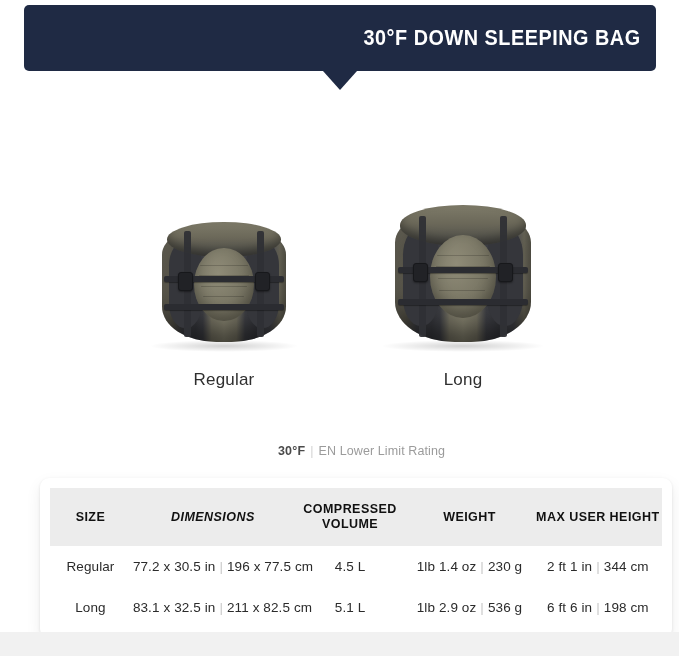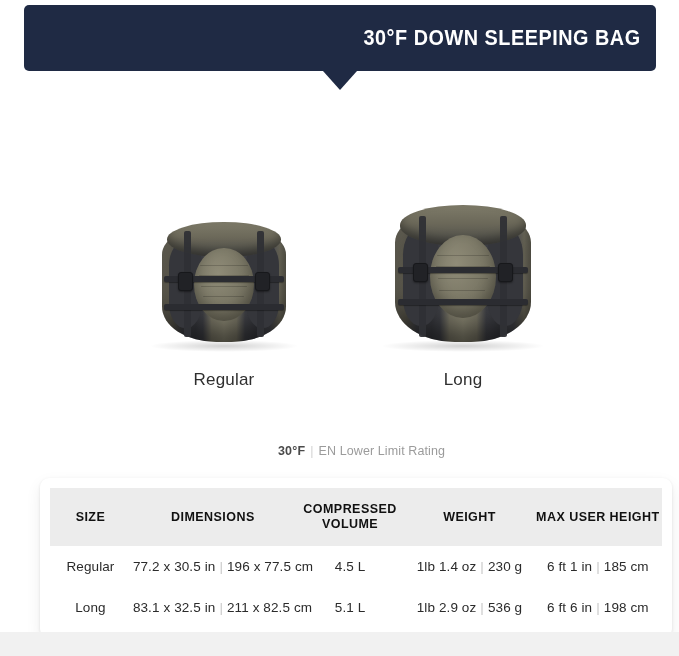--- a/index.html
+++ b/index.html
@@ -279,21 +279,21 @@
   table.spec tbody td {
     font-size: 13.5px;
     color: #2b2b2b;
     text-align: center;
     padding: 13px 2px;
     font-family: "Liberation Sans Narrow", "Liberation Sans", sans-serif;
     letter-spacing: 0.1px;
     white-space: nowrap;
   }
   .col-size   { width: 13%; }
-  .col-dim    { width: 27%; }
+  .col-dim    { width: 27%; font-style: italic; }
   .col-vol    { width: 18%; }
   .col-weight { width: 21%; }
   .col-height { width: 21%; }
 
   .pipe {
     color: #c9c9c9;
     padding: 0 4px;
   }
 
   
@@ -386,21 +386,21 @@
           <th class="col-weight">WEIGHT</th>
           <th class="col-height">MAX USER HEIGHT</th>
         </tr>
       </thead>
       <tbody>
         <tr>
           <td>Regular</td>
           <td><span>77.2 x 30.5 in</span><span class="pipe">|</span><span>196 x 77.5 cm</span></td>
           <td>4.5 L</td>
           <td><span>1lb 1.4 oz</span><span class="pipe">|</span><span>230 g</span></td>
-          <td><span>6 ft 1 in</span><span class="pipe">|</span><span>185 cm</span></td>
+          <td><span>2 ft 1 in</span><span class="pipe">|</span><span>344 cm</span></td>
         </tr>
         <tr>
           <td>Long</td>
           <td><span>83.1 x 32.5 in</span><span class="pipe">|</span><span>211 x 82.5 cm</span></td>
           <td>5.1 L</td>
           <td><span>1lb 2.9 oz</span><span class="pipe">|</span><span>536 g</span></td>
           <td><span>6 ft 6 in</span><span class="pipe">|</span><span>198 cm</span></td>
         </tr>
       </tbody>
     </table>

